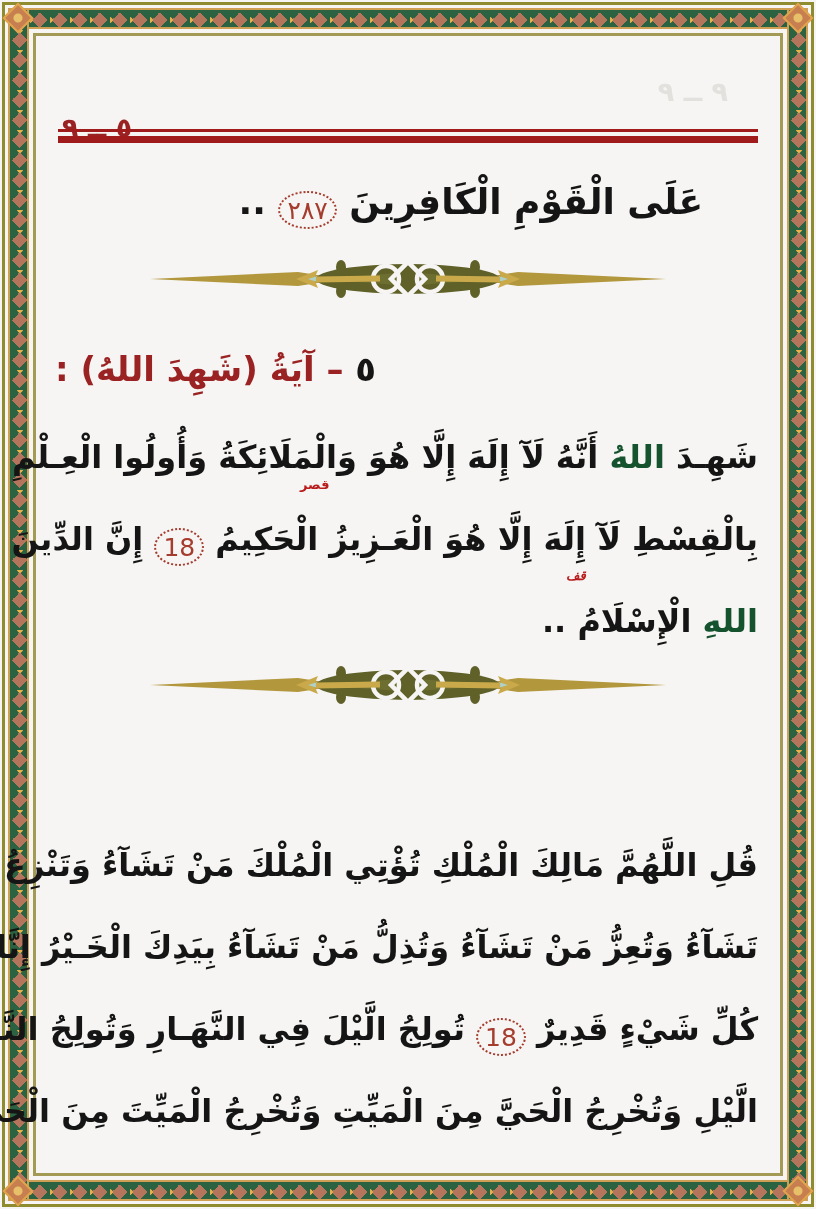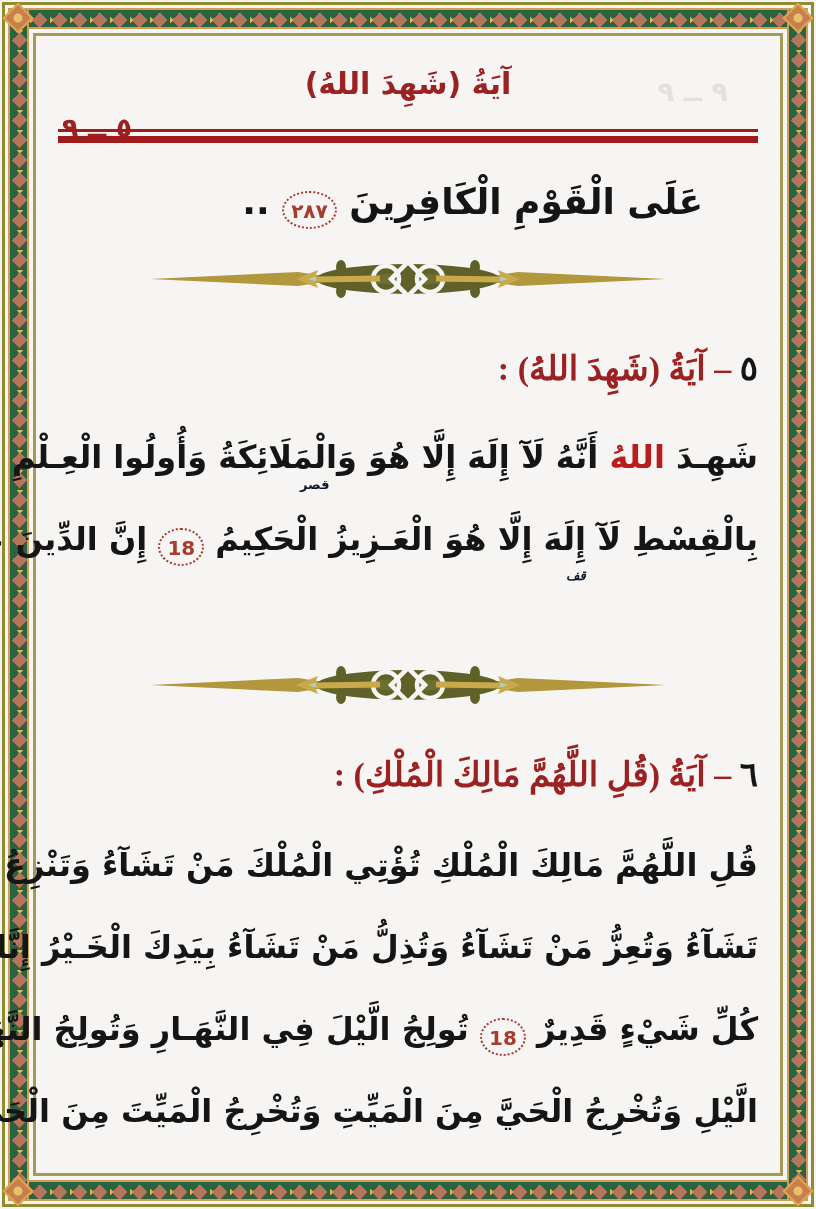--- a/index.html
+++ b/index.html
@@ -61,48 +61,48 @@
   
   .intro-line{
     position:absolute; left:55px; right:58px; top:162px;
     height:80px; line-height:80px;
     font-size:36px; font-weight:bold; color:#151515;
     text-align:right; padding-left:0; padding-right:55px; box-sizing:border-box;
   }
   .section-heading{
     position:absolute; left:55px; right:58px; top:0;
     font-size:34px; font-weight:bold; color:#9b2222;
-    text-align:right; line-height:70px; height:70px;font-family:Liberation Serif, serif;
+    text-align:left; line-height:70px; height:70px;
   }
   .heading-5{top:334px;}
   .heading-6{top:740px;}
   .section-heading .num{color:#151515;}
   .verse-block{
     position:absolute; left:55px; right:58px;
     font-size:32px; font-weight:bold; color:#151515;
   }
   .verse-5{top:416px;}
   .verse-6{top:824px;}
   .line{
     height:82px; line-height:82px;
     text-align:justify; text-align-last:justify;
     white-space:nowrap;
   }
   .line.last{text-align:right; text-align-last:right; }
-  .seg-red{color:#b91c1c;}
+  .seg-red{color:#14532d;}
   .seg-medallion{
     display:inline-block; min-width:26px; height:38px; line-height:36px;
     padding:0 7px; box-sizing:border-box;
     border:2px dotted #a63c2e; border-radius:50%;
-    color:#a63c2e; font-size:20px; font-weight:bold;
+    color:#a63c2e; font-size:25px; font-weight:normal;
     text-align:center; vertical-align:middle;
     text-align-last:center; white-space:nowrap;margin-top:12px;
   }
   .tajweed-mark{
-    position:absolute; font-size:13px; color:#0f172a; font-weight:bold;
+    position:absolute; font-size:13px; color:#b91c1c; font-weight:bold;
   }
   .mark-qasr{left:300px; top:477px;}
   .mark-waqf{left:566px; top:568px;font-style:italic;}
 
   
   .divider{position:absolute; left:148px; width:520px; height:58px;}
   .divider-1{top:250px;}
   .divider-2{top:656px;}
   .divider svg{display:block; width:520px; height:58px;}
 </style>
@@ -115,21 +115,20 @@
   <div class="band band-h band-top"></div>
   <div class="band band-h band-bottom"></div>
   <div class="band band-v band-left"></div>
   <div class="band band-v band-right"></div>
   <div class="corner corner-tl"></div>
   <div class="corner corner-tr"></div>
   <div class="corner corner-bl"></div>
   <div class="corner corner-br"></div>
   <div class="frame-inner-line"></div>
 
-  <div class="page-title">آيَةُ (شَهِدَ اللهُ)</div>
   <div class="page-numbers">٥ ــ ٩</div>
   <div class="ghost-numbers">٩ ــ ٩</div>
   <div class="header-rule">
     <div class="thin"></div>
     <div class="gap"></div>
     <div class="thick"></div>
   </div>
 
   <div class="intro-line"><span>عَلَى الْقَوْمِ الْكَافِرِينَ </span><span class="seg-medallion">٢٨٧</span><span> ..</span></div>
 
@@ -165,35 +164,31 @@
   </div>
 
   <div class="section-heading heading-5">
     <span class="num">٥</span>
     <span>–</span>
     <span>آيَةُ (شَهِدَ اللهُ) :</span>
   </div>
   <div class="verse-block verse-5">
     <div class="line"><span>شَهِـدَ </span><span class="seg-red">اللهُ</span><span> أَنَّهُ لَآ إِلَهَ إِلَّا هُوَ وَالْمَلَائِكَةُ وَأُولُوا الْعِـلْمِ قَآئِمًا</span></div>
     <div class="line"><span>بِالْقِسْطِ لَآ إِلَهَ إِلَّا هُوَ الْعَـزِيزُ الْحَكِيمُ </span><span class="seg-medallion">18</span><span> إِنَّ الدِّينَ عِنْدَ</span></div>
+    <div class="line last"><span class="seg-red">اللهِ</span><span> الْإِسْلَامُ ..</span></div>
   </div>
   <div class="tajweed-mark mark-qasr">قصر</div>
   <div class="tajweed-mark mark-waqf">قف</div>
 
   <div class="divider divider-2">
     <svg>
         <use href="#flourish"></use>
       </svg>
   </div>
 
-  <div class="section-heading heading-6">
-    <span class="num">٦</span>
-    <span>–</span>
-    <span>آيَةُ (قُلِ اللَّهُمَّ مَالِكَ الْمُلْكِ) :</span>
-  </div>
   <div class="verse-block verse-6">
     <div class="line"><span>قُلِ اللَّهُمَّ مَالِكَ الْمُلْكِ تُؤْتِي الْمُلْكَ مَنْ تَشَآءُ وَتَنْزِعُ الْمُلْكَ مِمَّنْ</span></div>
     <div class="line"><span>تَشَآءُ وَتُعِزُّ مَنْ تَشَآءُ وَتُذِلُّ مَنْ تَشَآءُ بِيَدِكَ الْخَـيْرُ إِنَّكَ عَلَى</span></div>
     <div class="line"><span>كُلِّ شَيْءٍ قَدِيرٌ </span><span class="seg-medallion">18</span><span> تُولِجُ الَّيْلَ فِي النَّهَـارِ وَتُولِجُ النَّهَـارَ فِي</span></div>
     <div class="line"><span>الَّيْلِ وَتُخْرِجُ الْحَيَّ مِنَ الْمَيِّتِ وَتُخْرِجُ الْمَيِّتَ مِنَ الْحَيِّ وَتَرْزُقُ</span></div>
   </div>
 
 </div>
 
 </body></html>

